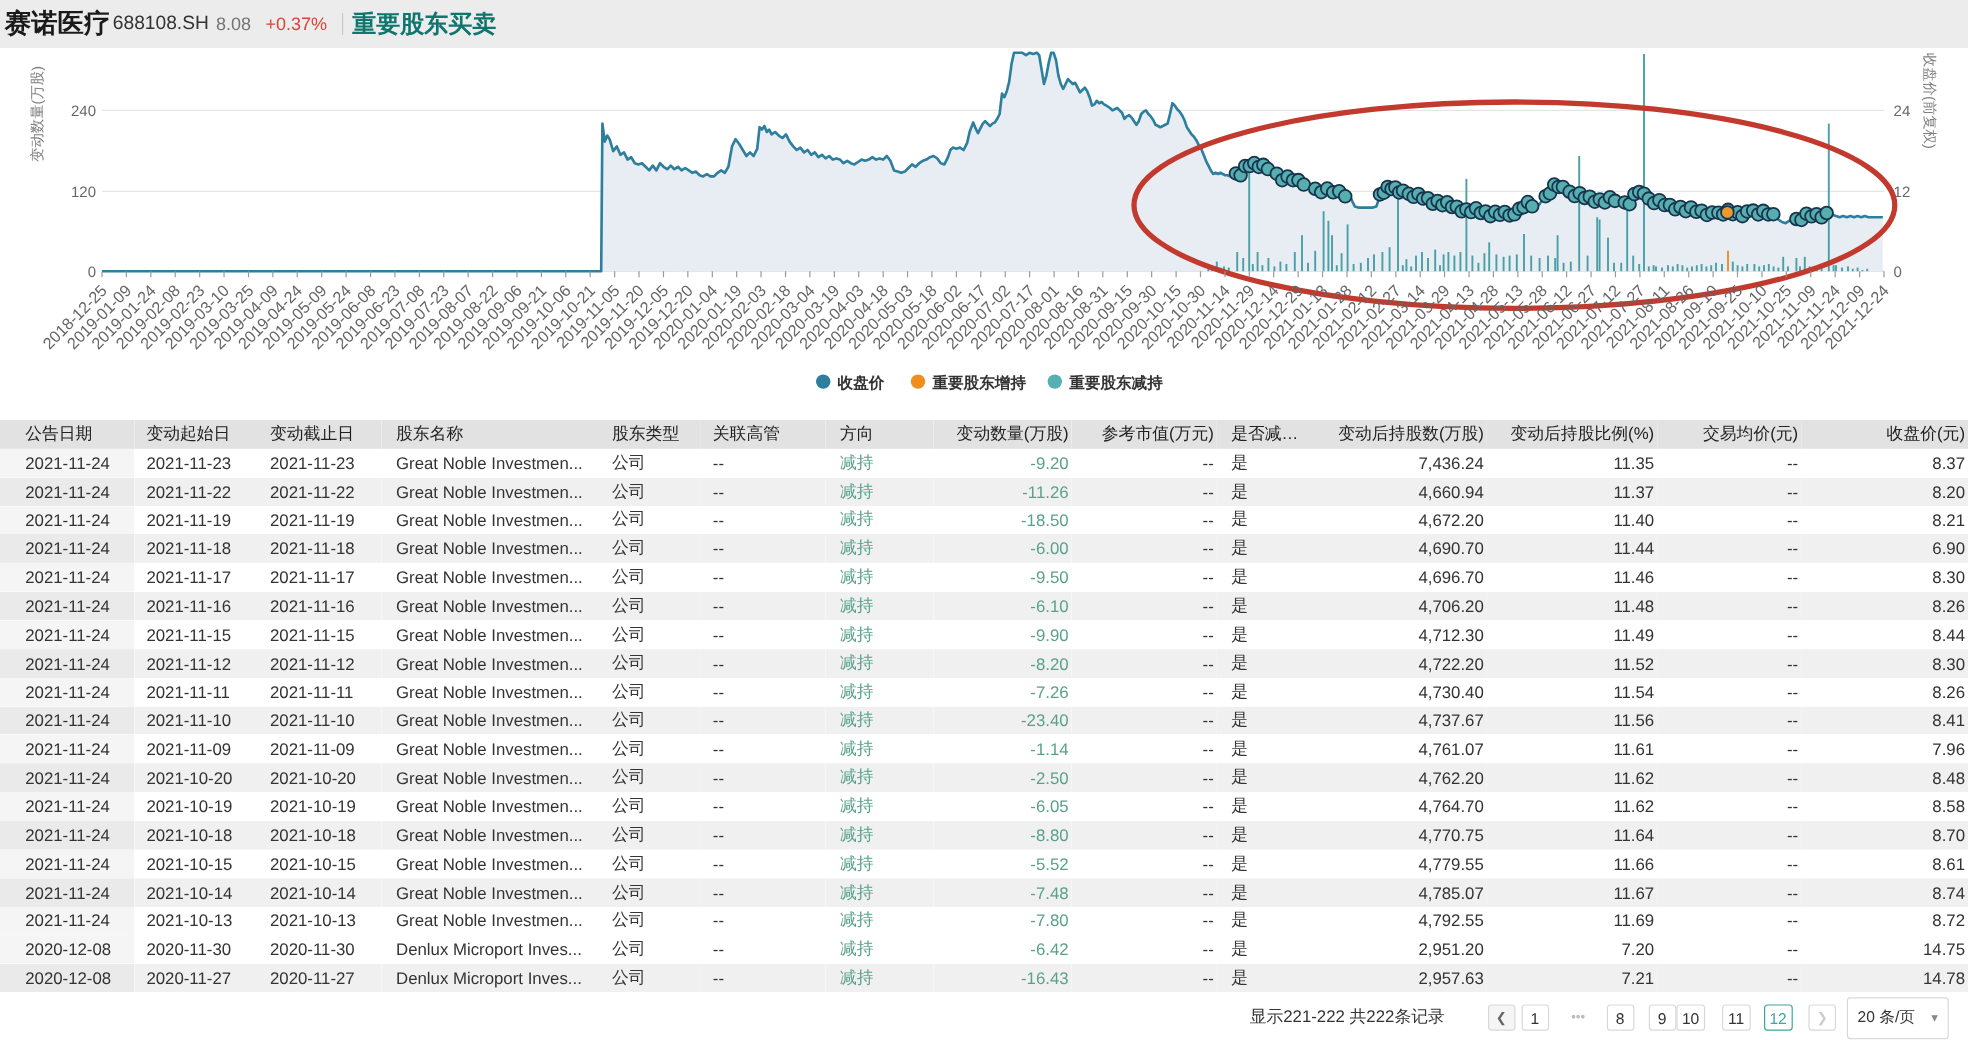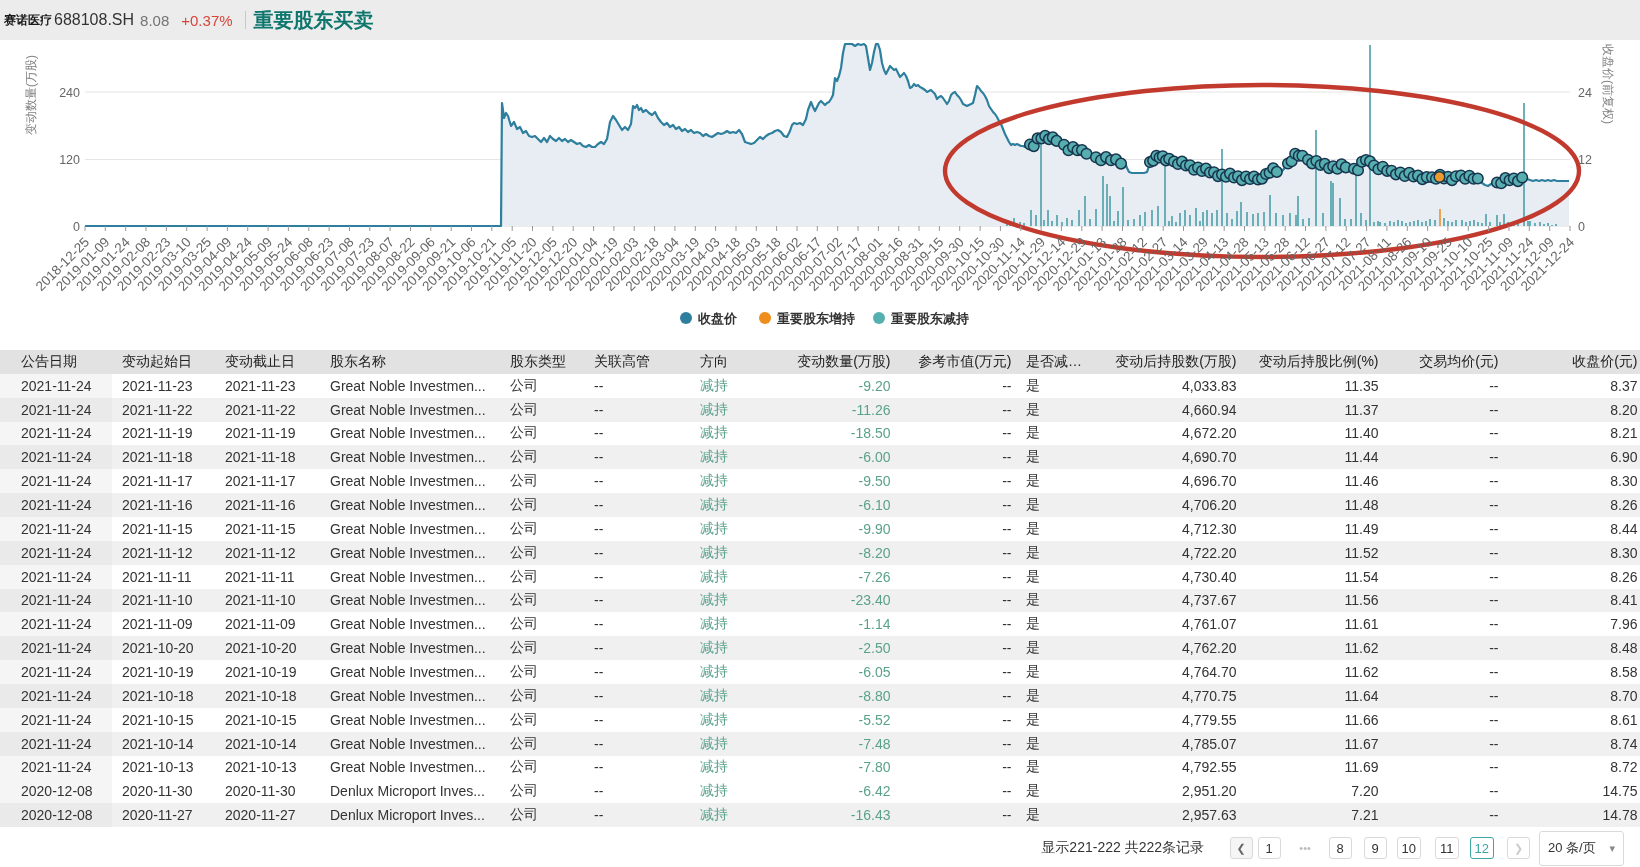--- a/index.html
+++ b/index.html
@@ -1,18 +1,18 @@
 <!DOCTYPE html>
 <html><head><meta charset="utf-8"><style>
 *{margin:0;padding:0;box-sizing:border-box;}
 html,body{width:1640px;height:867px;overflow:hidden;background:#fff;
  font-family:"Liberation Sans",sans-serif;}
 .topbar{position:absolute;left:0;top:0;width:1640px;height:40px;background:#ececec;}
 .topbar .in{position:absolute;left:4px;top:0;height:40px;display:flex;align-items:center;}
-.tname{font-size:12px;font-weight:bold;color:#1a1a1a;}
+.tname{font-size:22px;font-weight:bold;color:#1a1a1a;}
 .tcode{font-size:16px;color:#333;margin-left:2px;}
 .tprice{font-size:15px;color:#737373;margin-left:6px;}
 .tchg{font-size:15px;color:#d5453a;margin-left:12px;}
 .tdiv{width:1px;height:18px;background:#c8c8c8;margin-left:12px;}
 .ttab{font-size:20px;font-weight:bold;color:#0f766e;margin-left:8px;}
 .chart{position:absolute;left:0;top:40px;width:1640px;height:308px;}
 table{position:absolute;left:0;top:349.5px;width:1640px;border-collapse:collapse;table-layout:fixed;font-size:14px;color:#333;}
 th{height:24.3px;background:#e2e2e2;font-weight:normal;color:#222;white-space:nowrap;overflow:hidden;}
 td{height:23.87px;white-space:nowrap;overflow:hidden;}
 tr.even td{background:#f0f0f0;}
@@ -481,21 +481,21 @@
         <td class="l c0">2021-11-24</td>
         <td class="l c1">2021-11-23</td>
         <td class="l c2">2021-11-23</td>
         <td class="l c3">Great Noble Investmen...</td>
         <td class="l c4">公司</td>
         <td class="l c5">--</td>
         <td class="l c6"><span class="g">减持</span></td>
         <td class="r c7"><span class="g">-9.20</span></td>
         <td class="r c8">--</td>
         <td class="l c9">是</td>
-        <td class="r c10">4,033.83</td>
+        <td class="r c10">7,436.24</td>
         <td class="r c11">11.35</td>
         <td class="r c12">--</td>
         <td class="r c13">8.37</td>
       </tr>
 <tr class="even">
         <td class="l c0">2021-11-24</td>
         <td class="l c1">2021-11-22</td>
         <td class="l c2">2021-11-22</td>
         <td class="l c3">Great Noble Investmen...</td>
         <td class="l c4">公司</td>
@@ -783,17 +783,17 @@
       </tr>
     </tbody>
   </table>
 <div class="pager">
  <span class="pinfo">显示221-222 共222条记录</span>
  <span class="pbtn prev" style="margin-left:4px">❮</span>
  <span class="pbtn" style="margin-left:5px">1</span>
  <span class="pdots">•••</span>
  <span class="pbtn" style="margin-left:12px">8</span>
  <span class="pbtn" style="margin-left:12px">9</span>
- <span class="pbtn" style="margin-left:10px">10</span>
+ <span class="pbtn" style="margin-left:0">10</span>
  <span class="pbtn" style="margin-left:14px">11</span>
  <span class="pbtn act" style="margin-left:11px">12</span>
  <span class="pbtn next" style="margin-left:13px">❯</span>
  <span class="psel">20 条/页<span class="car">▾</span></span>
 </div>
 </body></html>

